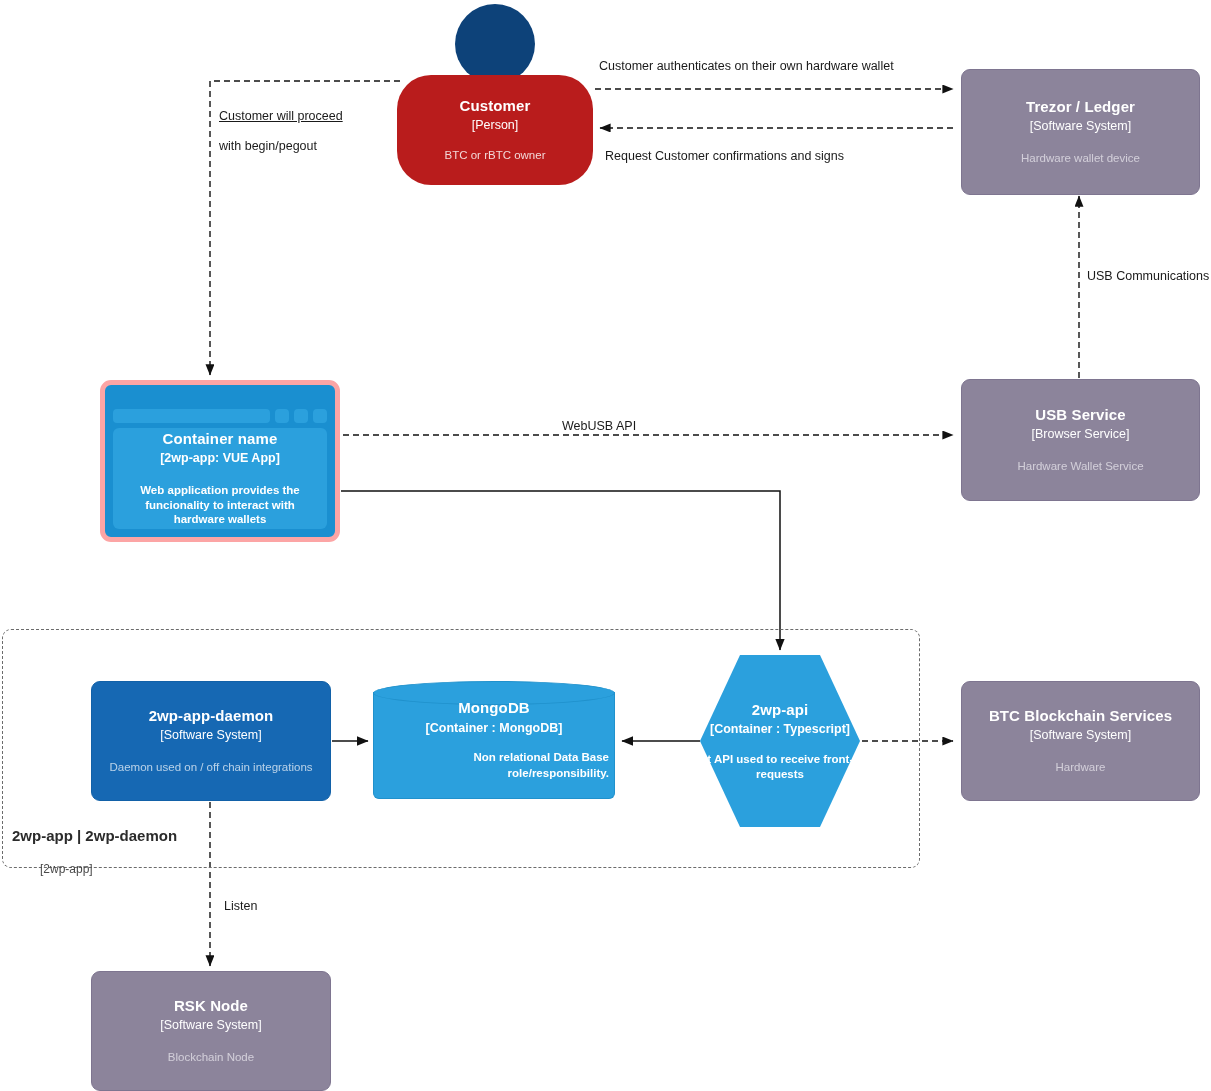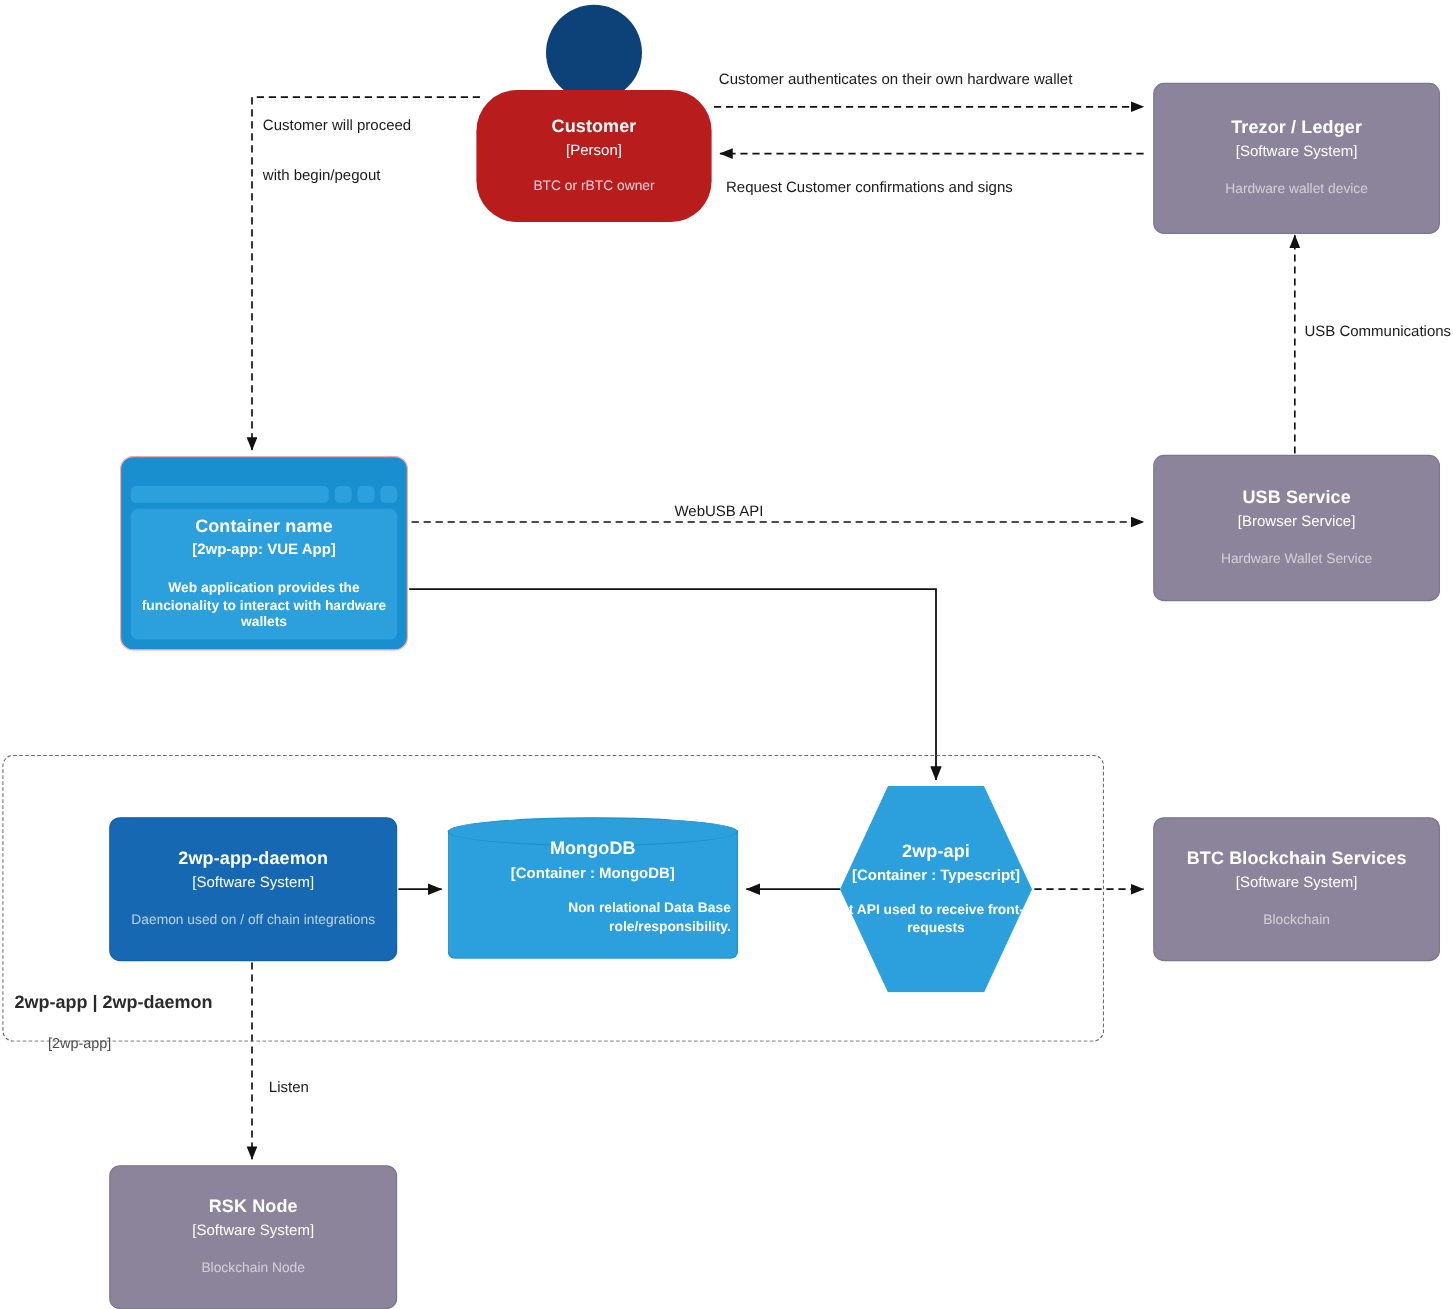--- a/index.html
+++ b/index.html
@@ -89,21 +89,21 @@
   }
   .box-sys .n-desc{color:#e2dfe7;}
   .box-blue .n-desc{color:#dbe8f4;}
   
   .browser{
     position:absolute;
     left:100px; top:380px;
     width:240px; height:162px;
     background:#1a8fd0;
     border-radius:11px;
-    border:1px solid #fca5a5;
+    border:5px solid #fca5a5;
     box-sizing:border-box;
     padding:24px 8px 8px 8px;
   }
   .browser-bar{
     display:flex;
     gap:5px;
     height:14px;
     margin-bottom:5px;
   }
   .browser-bar .url{
@@ -334,34 +334,34 @@
     <div class="hex-text">
       <div class="n-title">2wp-api</div>
       <div class="n-tech">[Container : Typescript]</div>
       <div class="n-desc">Rest API used to receive front-end requests</div>
     </div>
   </div>
 
   <div class="node box-sys" style="left:961px;top:681px;width:239px;height:120px;">
     <div class="n-title">BTC Blockchain Services</div>
     <div class="n-tech">[Software System]</div>
-    <div class="n-desc">Blockchain</div>
+    <div class="n-desc">Hardware</div>
   </div>
 
   <div class="node box-sys" style="left:91px;top:971px;width:240px;height:120px;">
     <div class="n-title">RSK Node</div>
     <div class="n-tech">[Software System]</div>
     <div class="n-desc">Blockchain Node</div>
   </div>
 
   <div class="edge-label" style="left:599px;top:56px;">Customer authenticates on their own hardware wallet</div>
 
   <div class="edge-label" style="left:605px;top:146px;">Request Customer confirmations and signs</div>
 
-  <div class="edge-label" style="left:219px;top:94px;">Customer will proceed</div>
+  <div class="edge-label" style="left:219px;top:106px;text-decoration:underline;">Customer will proceed</div>
 
   <div class="edge-label" style="left:219px;top:136px;">with begin/pegout</div>
 
   <div class="edge-label" style="left:1087px;top:266px;">USB Communications</div>
 
   <div class="edge-label" style="left:562px;top:416px;">WebUSB API</div>
 
   <div class="edge-label" style="left:224px;top:896px;">Listen</div>
 
 </div>

